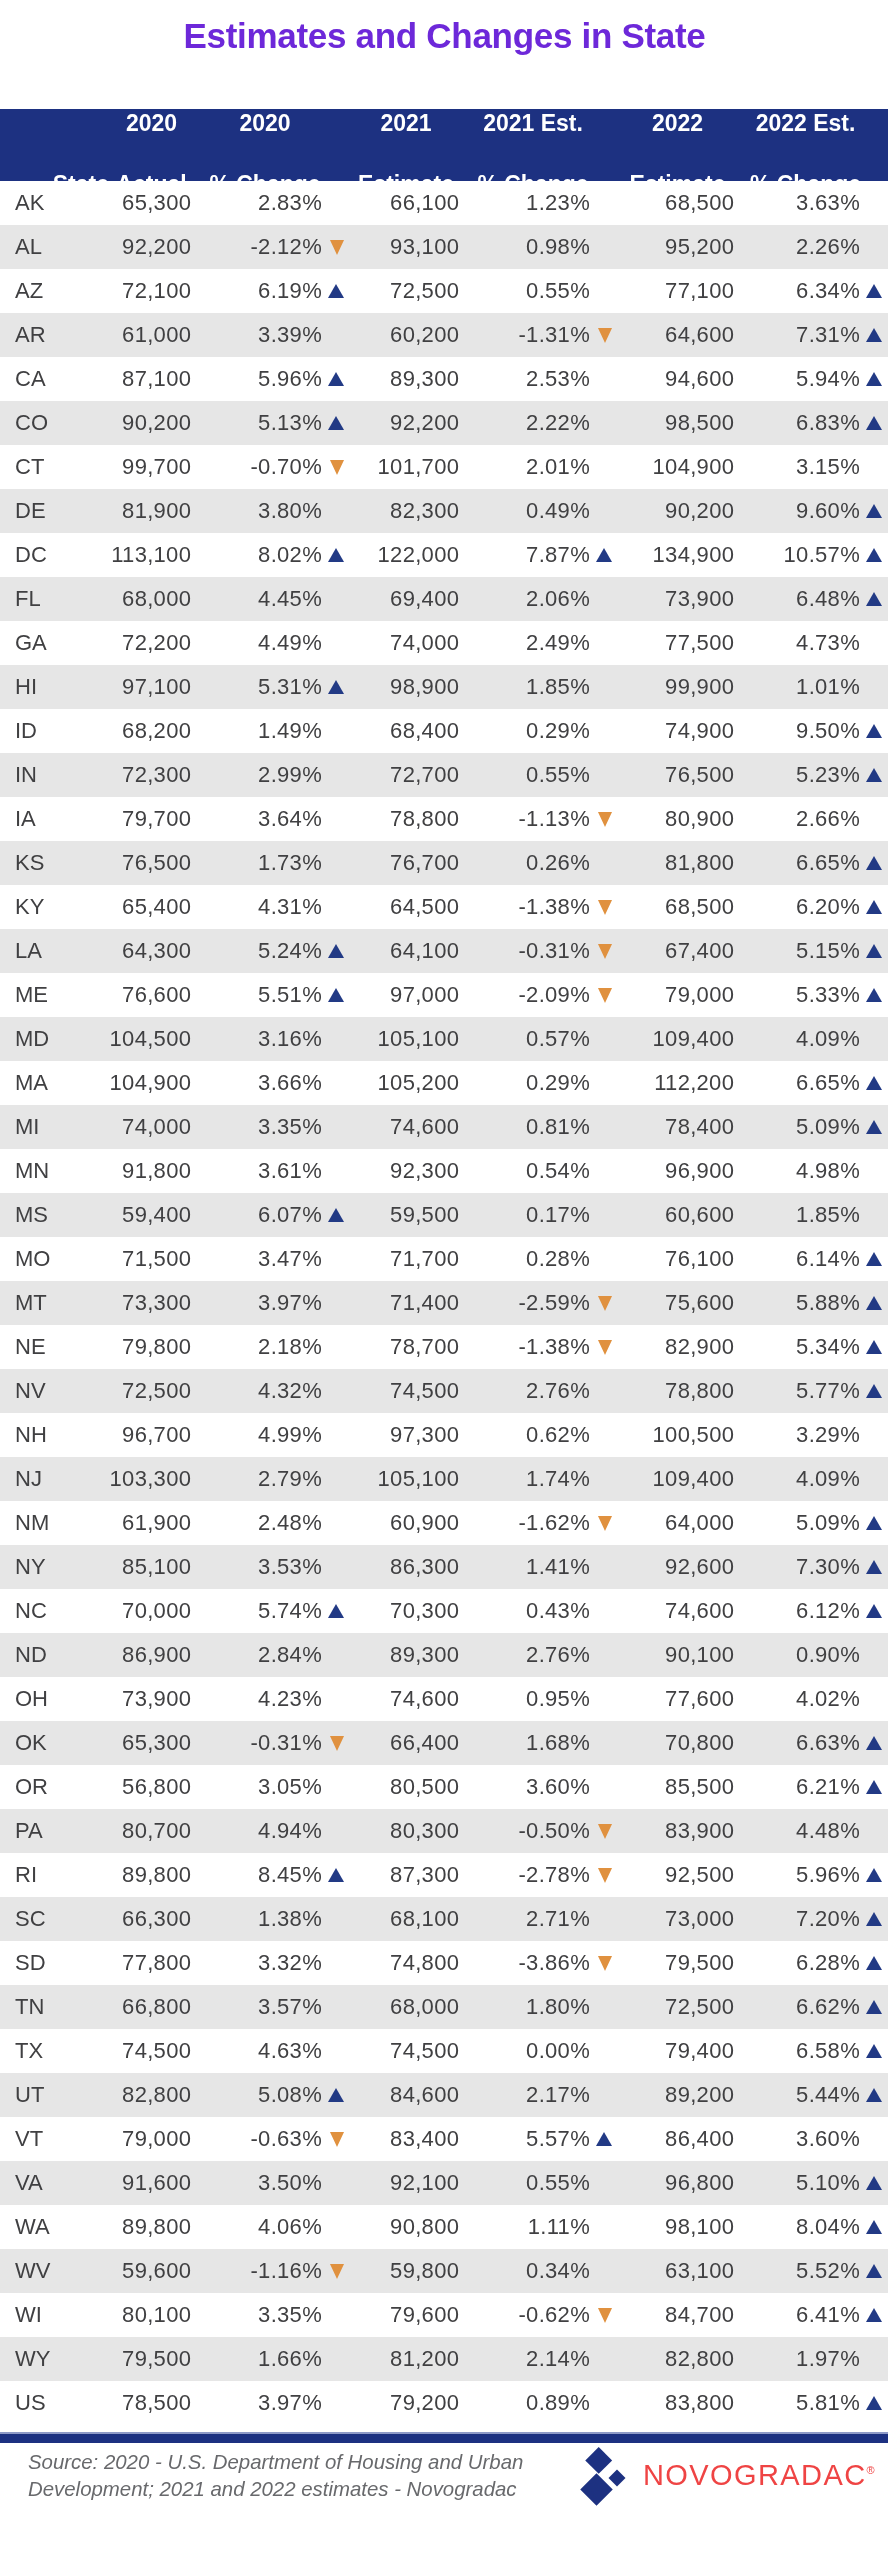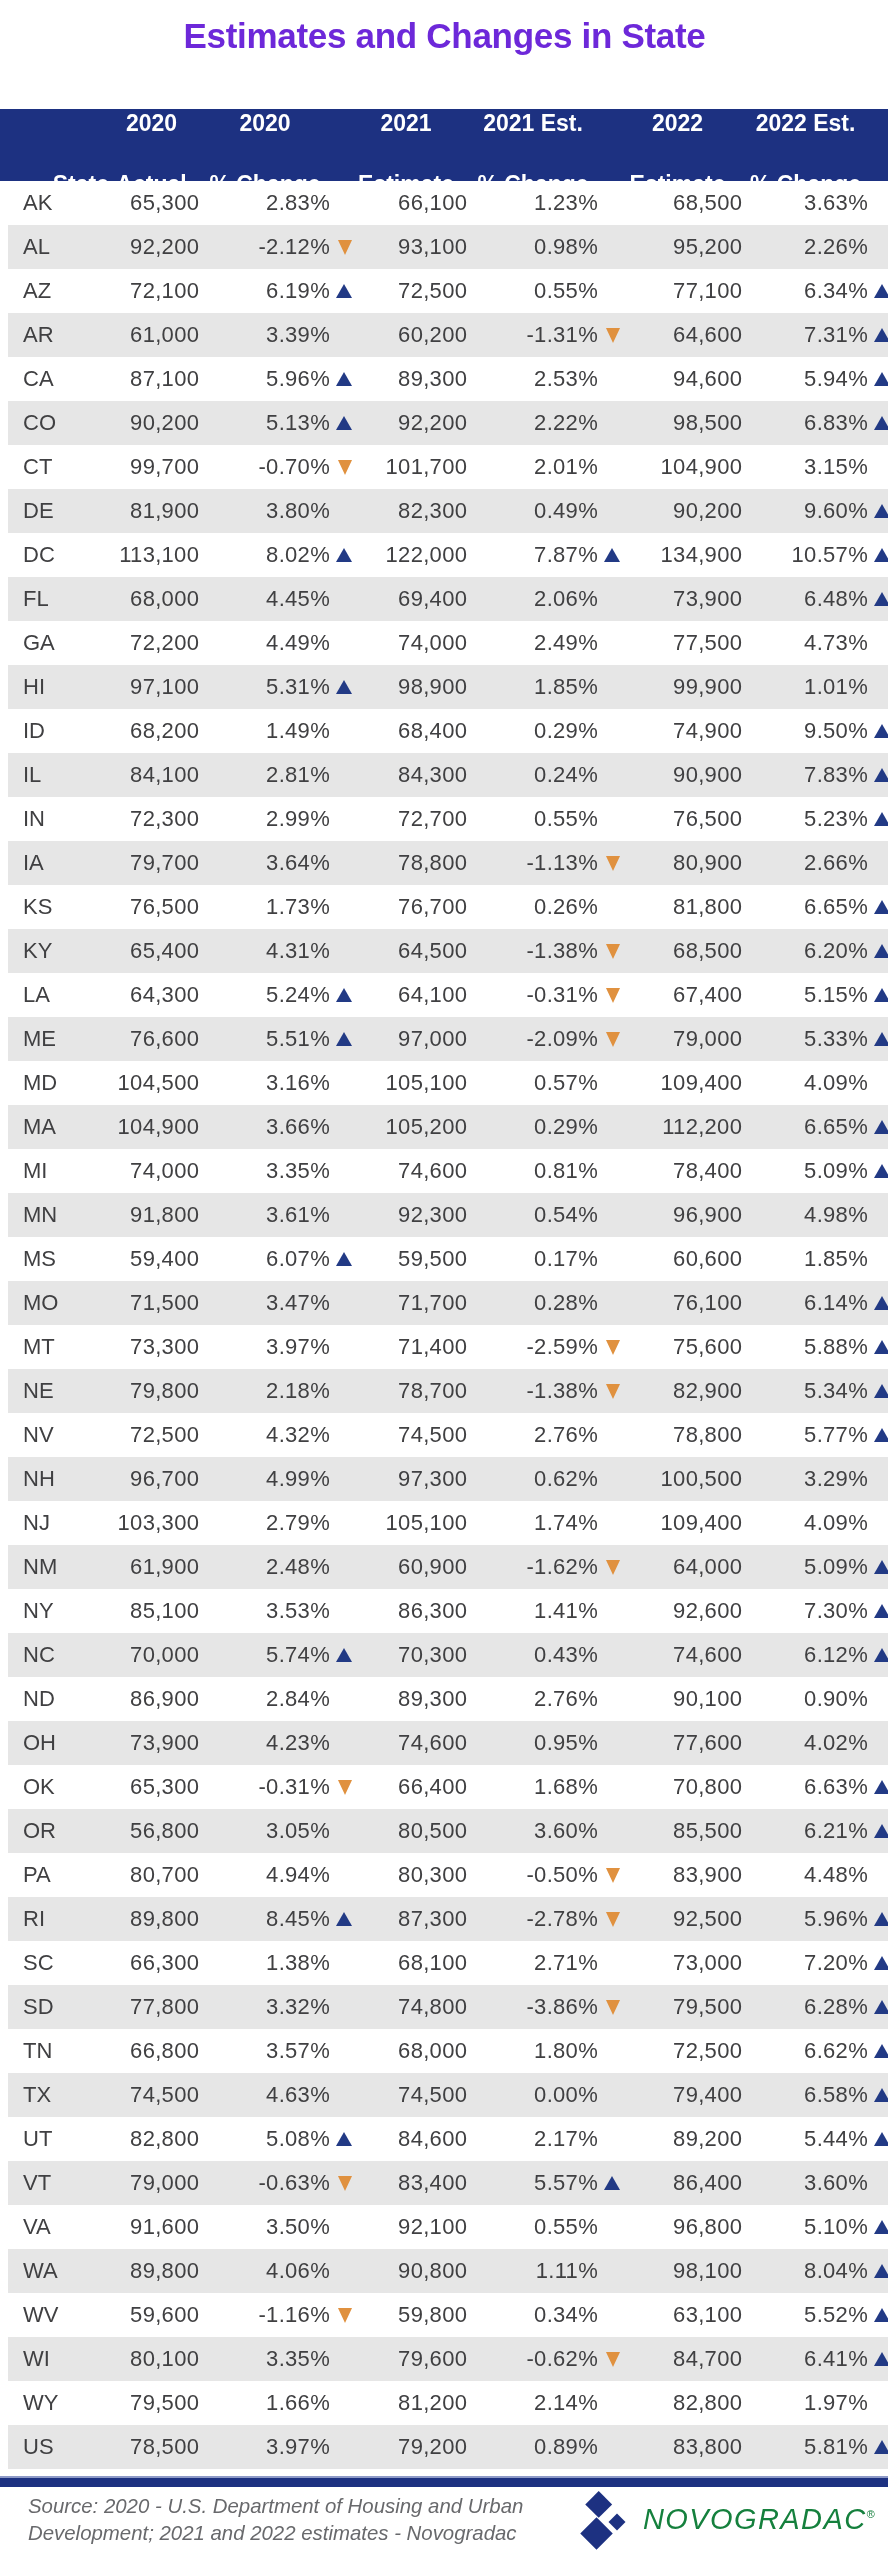--- a/index.html
+++ b/index.html
@@ -24,21 +24,21 @@
     font-weight:bold;font-size:23px;
   }
   .th{
     display:flex;flex-direction:column;justify-content:flex-end;align-items:center;
     padding-bottom:8.3px;box-sizing:border-box;line-height:29px;white-space:nowrap;gap:32px;
   }
   .th.state{align-items:flex-end;padding-left:15px;margin-left:44px;}
   .th.pct{padding-right:14px;}
 
   
-  .tbody{display:block;padding-left:8px;}
+  .tbody{display:block;}
   .row{
     height:44px;display:grid;grid-template-columns:109px 85px 156px 112px 156px 119px 151px;
     align-items:center;font-size:22px;
   }
   .row:nth-child(even){background:#e6e6e6;}
   .cell-state{padding-left:15px;}
   .cell-num{text-align:right;padding-right:2.8px;letter-spacing:0.3px;}
   .cell-pct{display:flex;align-items:center;justify-content:flex-end;letter-spacing:0.3px;}
   .tri-slot{width:28px;display:flex;justify-content:flex-end;padding-right:5.6px;box-sizing:border-box;}
   .tri-up{width:0;height:0;border-left:8.3px solid transparent;border-right:8.3px solid transparent;border-bottom:14px solid #223a85;}
@@ -51,21 +51,21 @@
     height:65px;display:flex;justify-content:space-between;align-items:center;
     padding:0 13px 0 28px;box-sizing:border-box;background:#ffffff;gap:21px;
   }
   .source{font-style:italic;font-size:20.4px;line-height:27px;color:#68696c;}
   .logo{display:flex;align-items:center;gap:15px;}
   .diamonds{position:relative;width:46px;height:57px;}
   .diamonds .d{position:absolute;background:#1d3181;transform:rotate(45deg);}
   .d1{width:19.4px;height:19.4px;left:6.5px;top:3.7px;}
   .d2{width:12px;height:12px;left:29px;top:25px;}
   .d3{width:23px;height:23px;left:2.8px;top:31px;}
-  .logo-text{font-size:29px;color:#15803d;letter-spacing:1.4px;white-space:nowrap;font-style:italic;}
+  .logo-text{font-size:29px;color:#ef4444;letter-spacing:1.4px;white-space:nowrap;}
   .logo-text sup{font-size:11px;vertical-align:super;}
 </style>
 </head>
 <body>
 
 <div class="page">
 
   <div class="title-block">
     <div>Estimates and Changes in State</div>
   </div>
@@ -363,40 +363,20 @@
         </div>
         <div class="cell-num">74,900</div>
         <div class="cell-pct">
           <span class="val">9.50%</span>
           <span class="tri-slot">
             <span class="tri-up"></span>
           </span>
         </div>
       </div>
       <div class="row">
-        <div class="cell-state">IL</div>
-        <div class="cell-num">84,100</div>
-        <div class="cell-pct">
-          <span class="val">2.81%</span>
-          <span class="tri-slot"></span>
-        </div>
-        <div class="cell-num">84,300</div>
-        <div class="cell-pct">
-          <span class="val">0.24%</span>
-          <span class="tri-slot"></span>
-        </div>
-        <div class="cell-num">90,900</div>
-        <div class="cell-pct">
-          <span class="val">7.83%</span>
-          <span class="tri-slot">
-            <span class="tri-up"></span>
-          </span>
-        </div>
-      </div>
-      <div class="row">
         <div class="cell-state">IN</div>
         <div class="cell-num">72,300</div>
         <div class="cell-pct">
           <span class="val">2.99%</span>
           <span class="tri-slot"></span>
         </div>
         <div class="cell-num">72,700</div>
         <div class="cell-pct">
           <span class="val">0.55%</span>
           <span class="tri-slot"></span>

